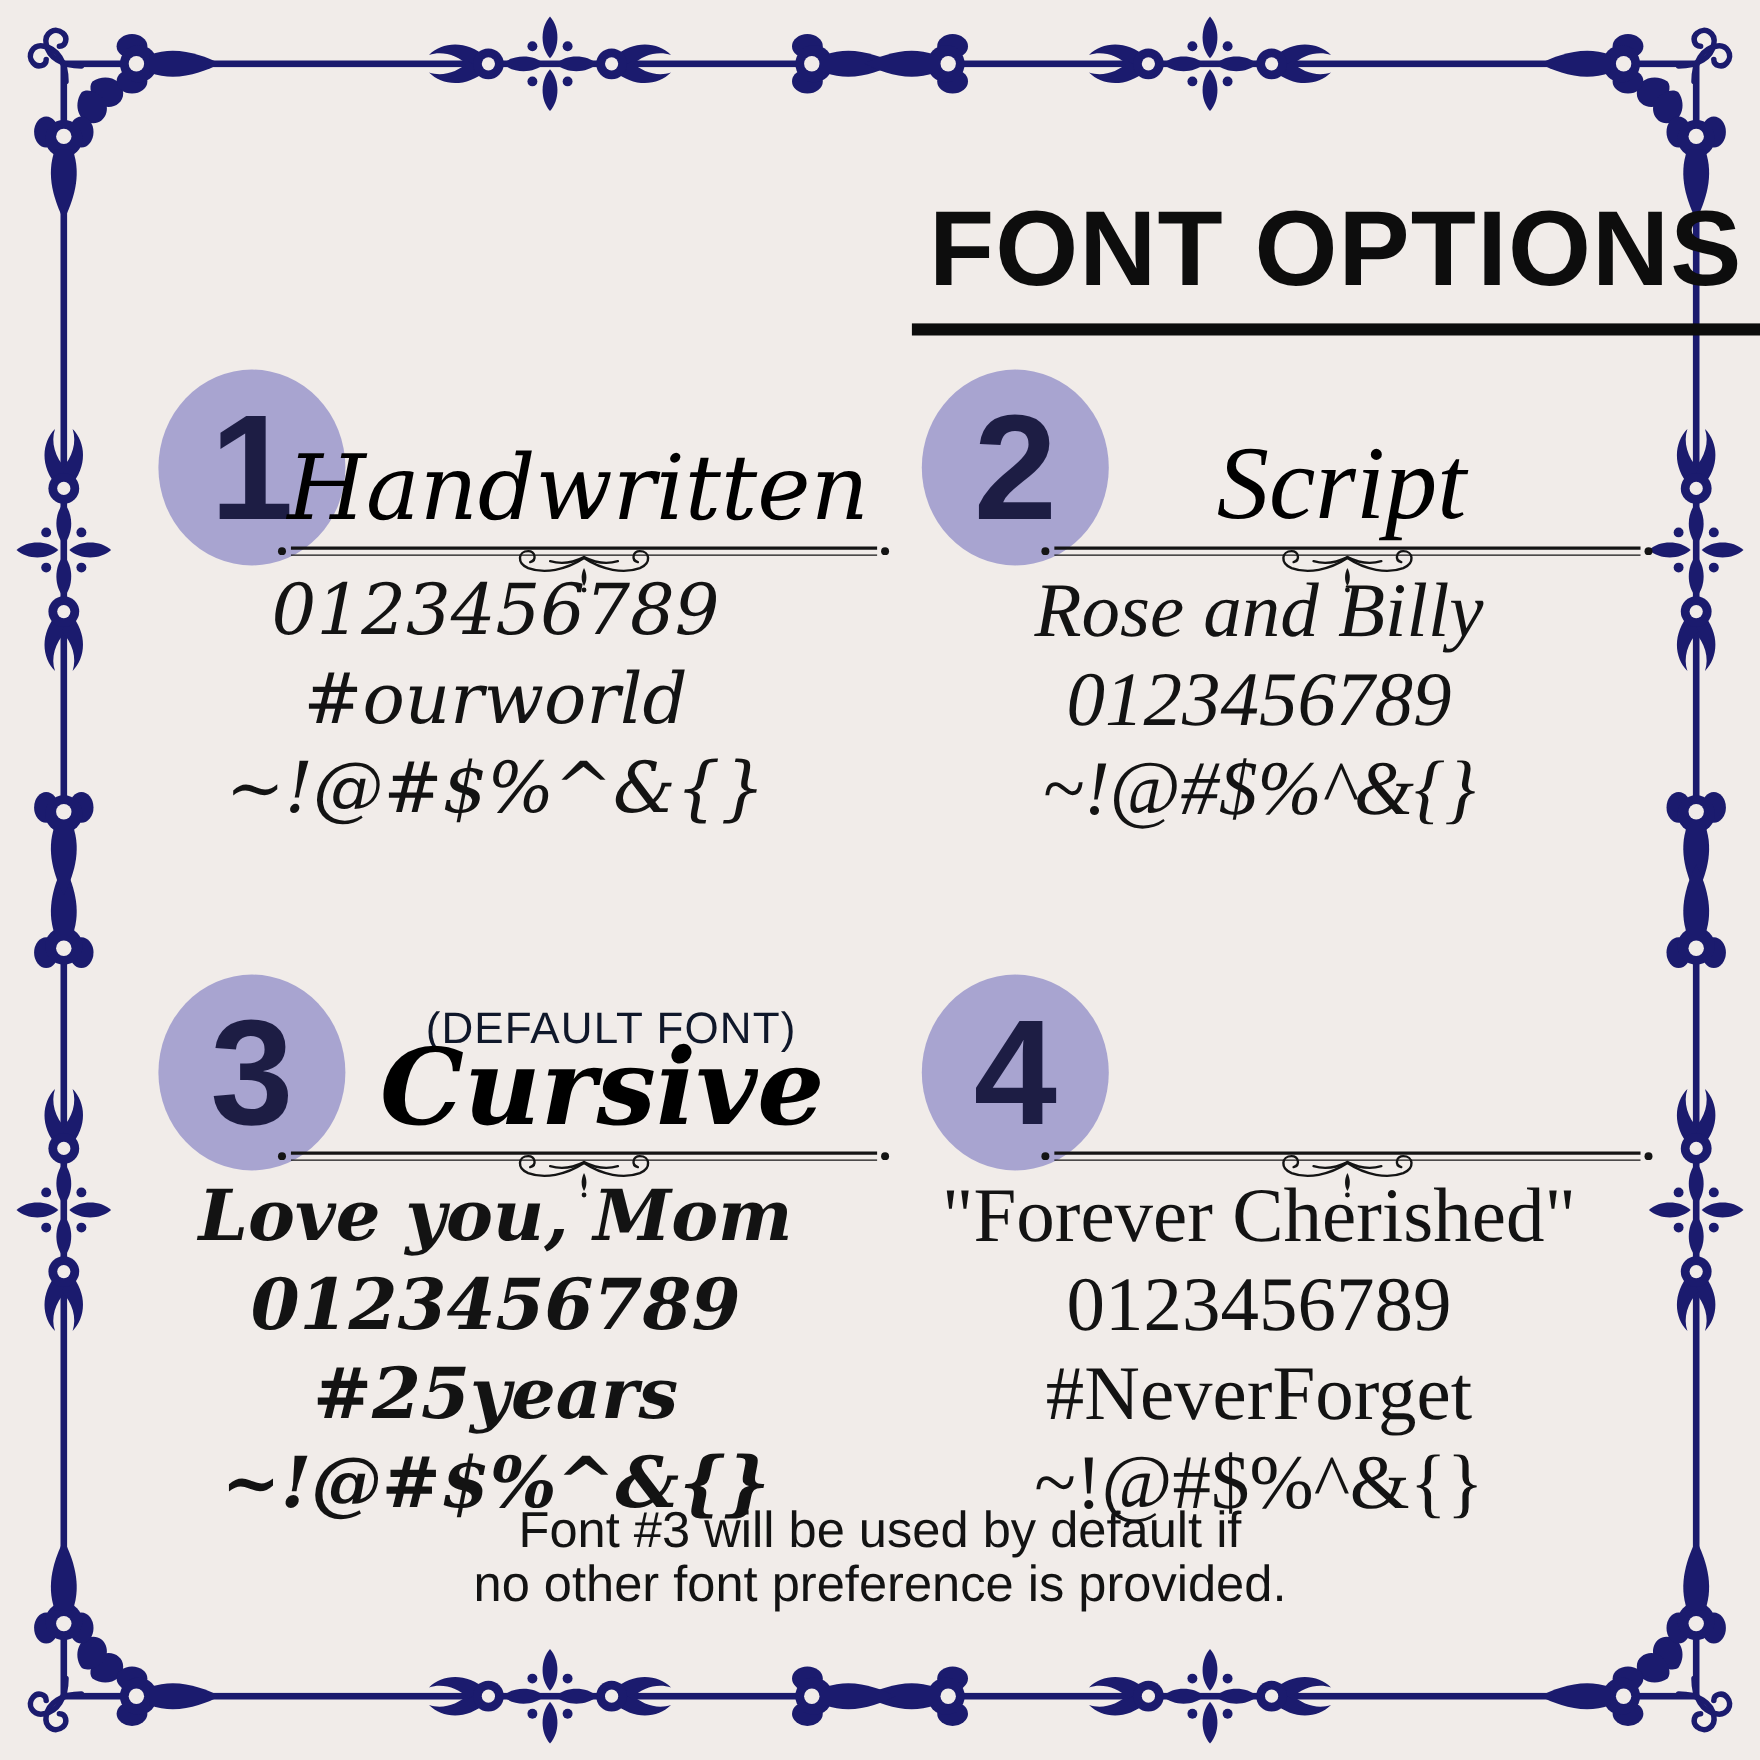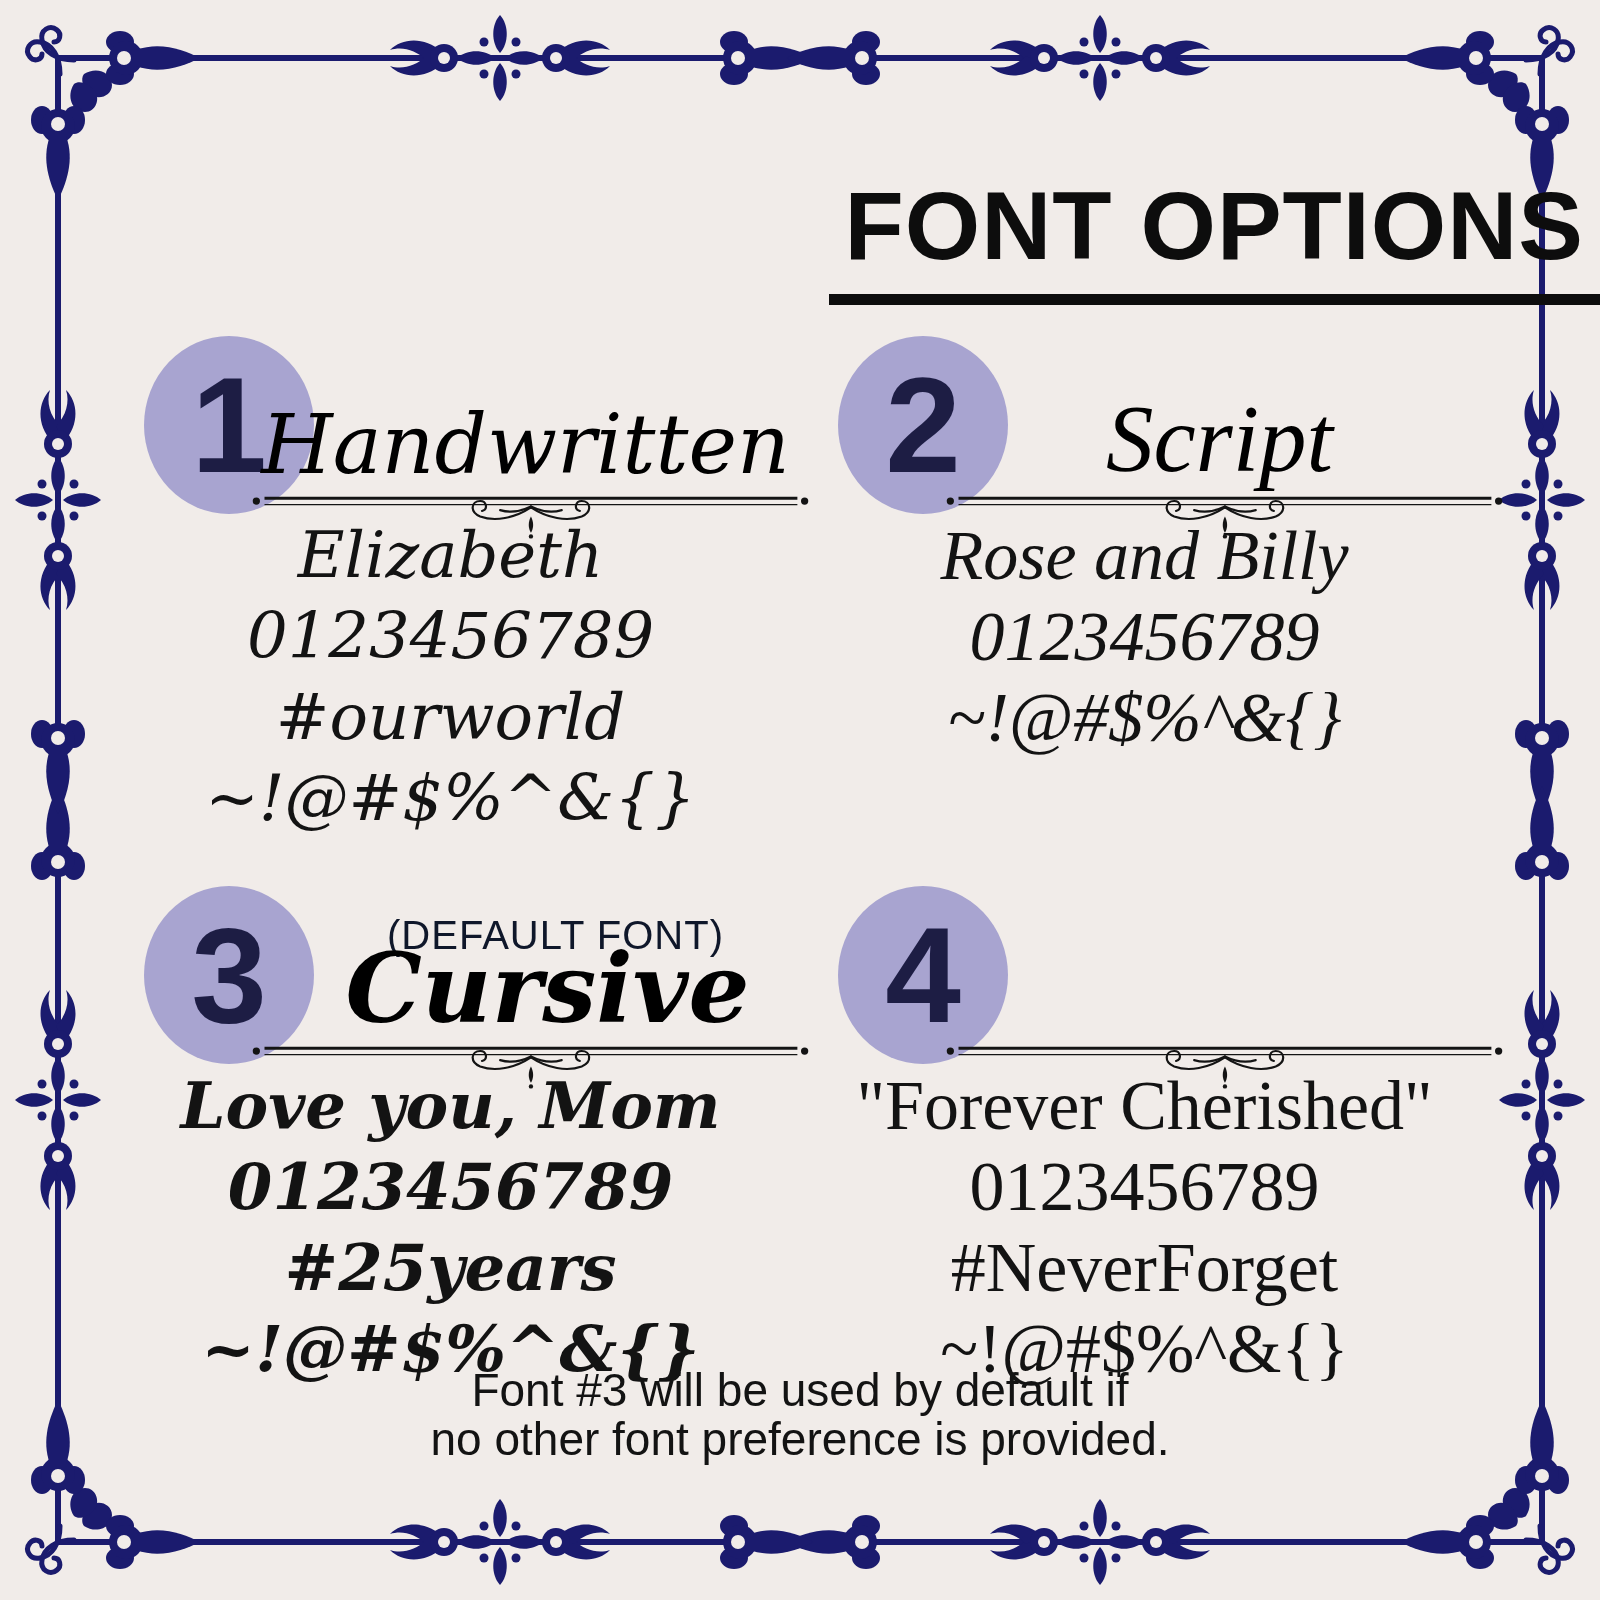--- a/index.html
+++ b/index.html
@@ -140,21 +140,20 @@
     <div class="numcircle">
       <span>1</span>
     </div>
     <div class="head">
       <div class="name name-1">Handwritten</div>
     </div>
     <svg class="divider" viewBox="0 0 620 64" preserveAspectRatio="none" aria-hidden="true">
       <use href="#divflourish"></use>
     </svg>
     <div class="samples s1">
-      <div>Elizabeth</div>
       <div>0123456789</div>
       <div>#ourworld</div>
       <div>~!@#$%^&amp;{}</div>
     </div>
   </section>
 
   <section class="section" id="sec2">
     <div class="numcircle">
       <span>2</span>
     </div>

